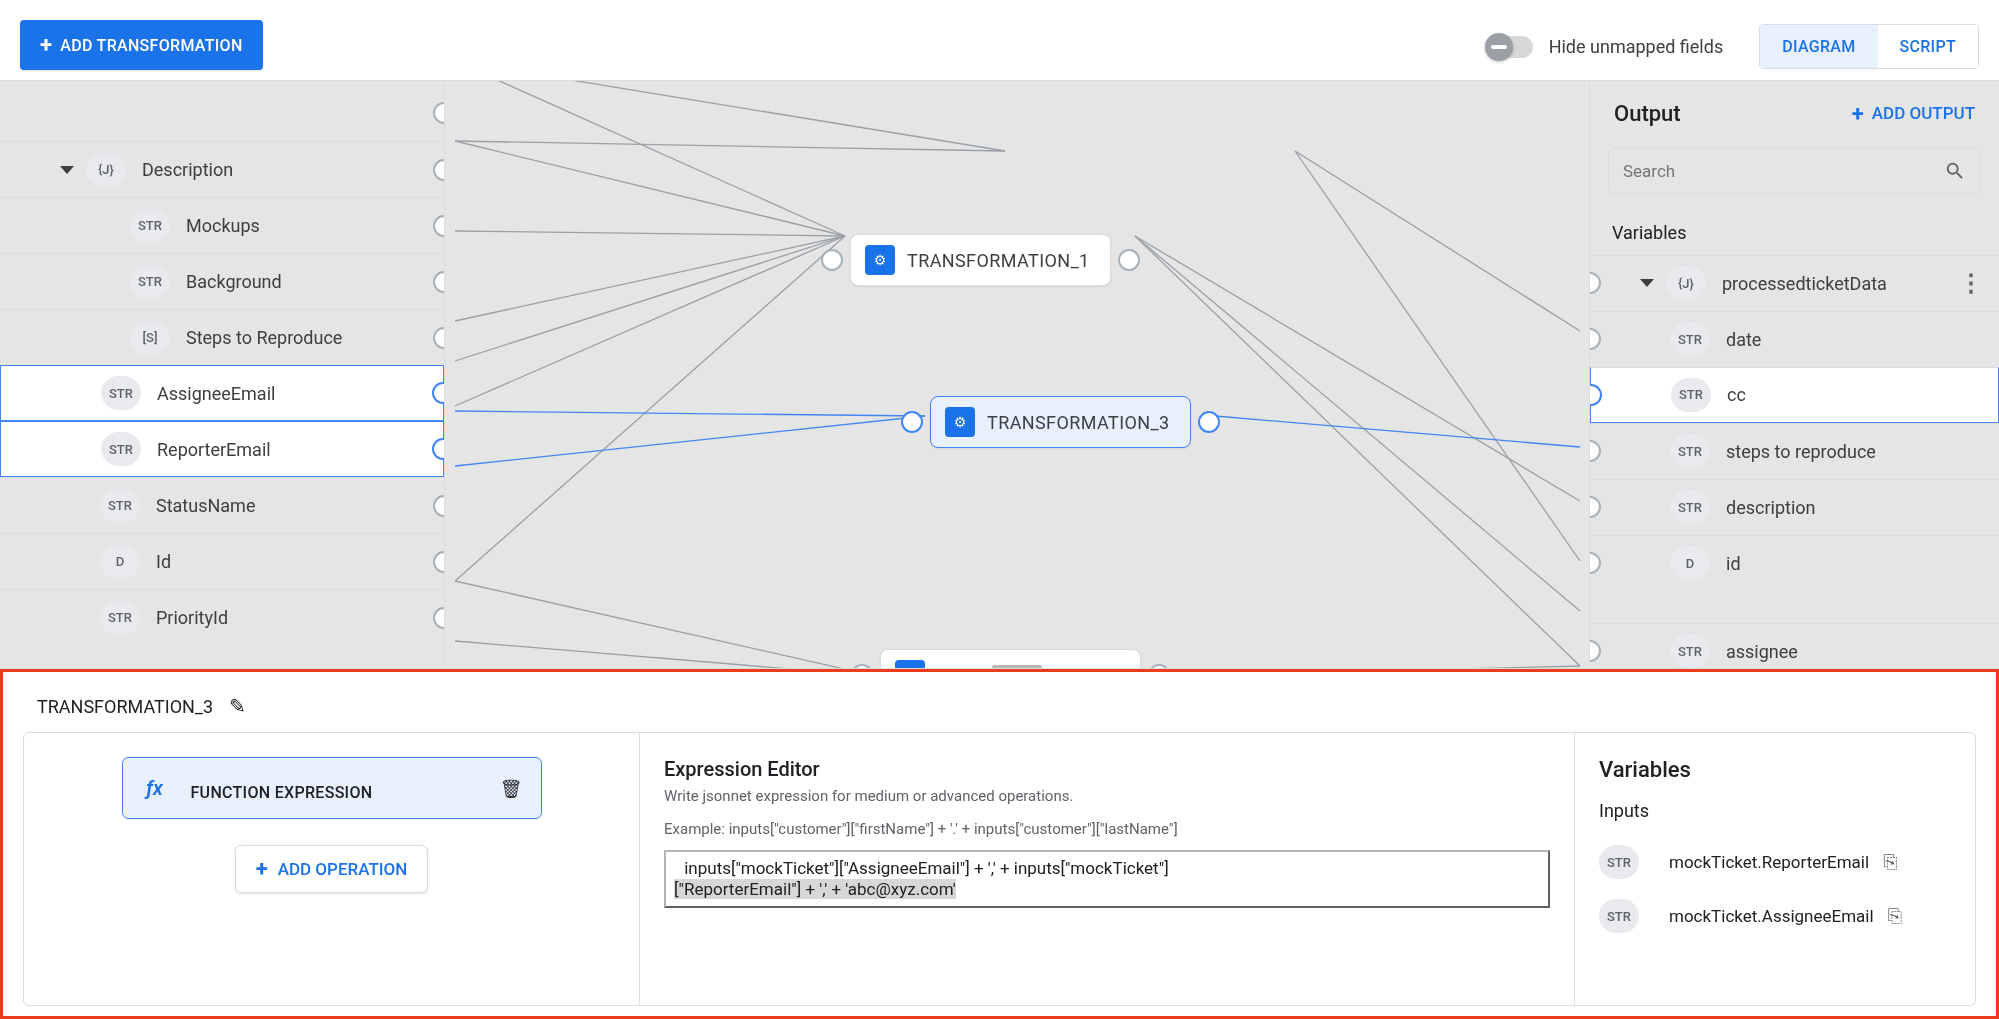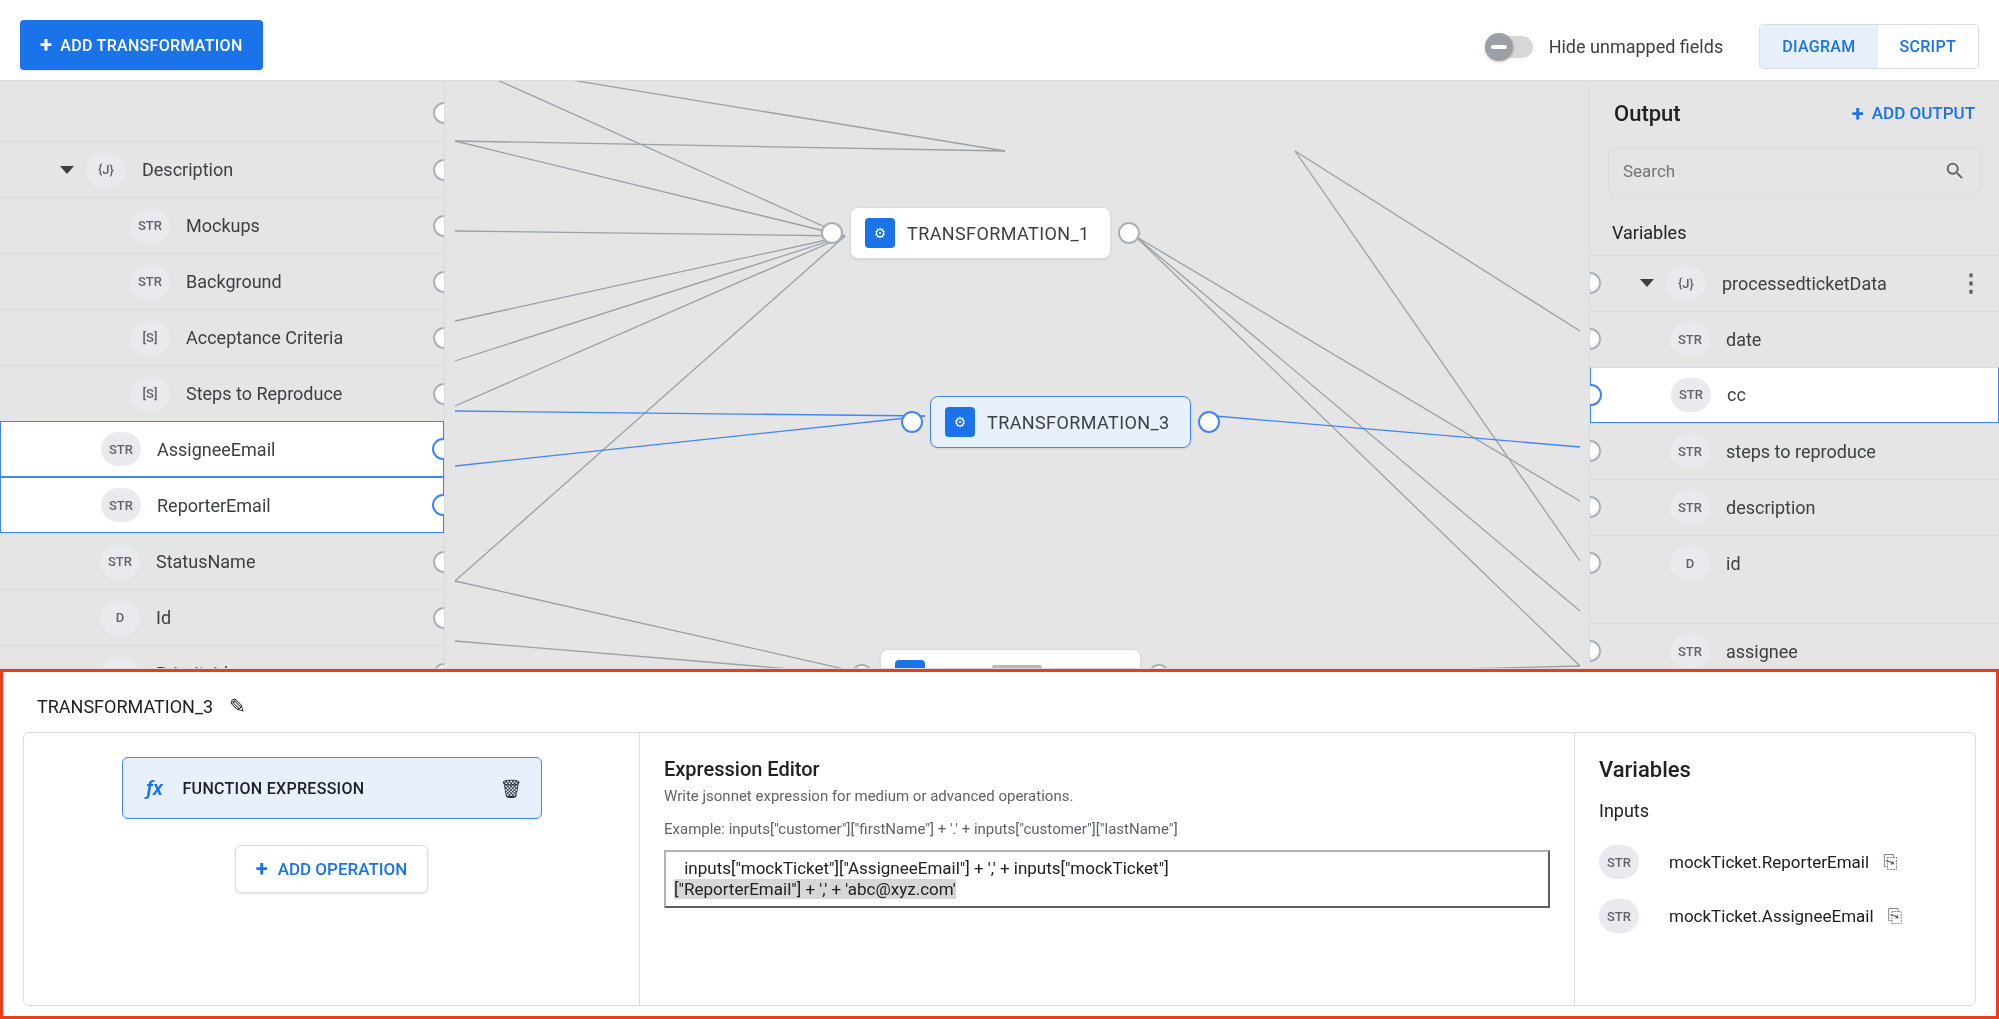--- a/index.html
+++ b/index.html
@@ -91,21 +91,21 @@
   .bottom-title{display:flex;align-items:center;gap:16px;padding:8px 14px 0 14px}
   .bottom-title span{font-size:18px}
   .pencil::before{content:"\270E";font-size:20px}
   .panel-row{display:flex;flex:1;border:1px solid var(--grey-border);border-radius:6px;overflow:hidden;background:#fff}
   .panel-col{padding:24px;border-right:1px solid var(--grey-border);display:flex;flex-direction:column}
   .panel-col:last-child{border-right:none}
   .pc-ops{width:616px;align-items:center;gap:26px}
   .pc-editor{flex:1}
   .pc-vars{width:400px}
   .fx-chip{display:flex;align-items:center;justify-content:space-between;width:420px;gap:12px;border:1px solid var(--blue-border);background:var(--blue-light);border-radius:6px;padding:16px 18px}
-  .fx-left{display:flex;align-items:center;gap:14px}
+  .fx-left{display:flex;align-items:flex-end;gap:22px}
   .fx-badge{width:28px;height:28px;display:flex;align-items:center;justify-content:center;font-style:italic;font-weight:600;color:var(--blue);font-size:20px}
   .fx-label{font-weight:500;letter-spacing:.3px;font-size:16px}
   .trash::before{content:"\1F5D1";font-size:18px;color:#202124}
   .add-op{display:flex;align-items:center;gap:10px;border:1px solid var(--grey-border);border-radius:6px;padding:12px 20px;color:var(--blue);font-weight:500;font-size:17px;box-shadow:0 1px 3px rgba(0,0,0,.12);background:#fff}
   .editor-sub{color:var(--grey-text);font-size:15px;line-height:1.5;margin-bottom:10px}
   .editor-box{border:2px outset #b3b3b3;background:#fff;padding:6px 8px;font-family:"Courier New",monospace;font-size:17px;min-height:58px;overflow:auto}
   .editor-box .hl{background:#d7d7d7}
   .pc-vars h3{font-size:22px;font-weight:500;margin-bottom:18px}
   .pc-vars .sub{font-size:18px;margin-bottom:14px}
   .var-row{display:flex;align-items:center;gap:14px;padding:10px 0}
@@ -152,25 +152,20 @@
             <span class="port"></span>
           </div>
           <div class="tree-item indent-3">
             <span class="chip str"></span>
             <span class="tree-label">Mockups</span>
             <span class="port"></span>
           </div>
           <div class="tree-item indent-3">
             <span class="chip str"></span>
             <span class="tree-label">Background</span>
-            <span class="port"></span>
-          </div>
-          <div class="tree-item indent-3">
-            <span class="chip is"></span>
-            <span class="tree-label">Acceptance Criteria</span>
             <span class="port"></span>
           </div>
           <div class="tree-item indent-3">
             <span class="chip is"></span>
             <span class="tree-label">Steps to Reproduce</span>
             <span class="port"></span>
           </div>
           <div class="tree-item indent-2 selected">
             <span class="chip str"></span>
             <span class="tree-label">AssigneeEmail</span>
@@ -219,21 +214,21 @@
       <path d="M690 155 L1135 530"></path>
       <path d="M690 155 L1135 585"></path>
       <path d="M850 70 L1135 480"></path>
       <path d="M720 595 L1135 585"></path>
 
       <path class="blue" d="M10 330 L480 335"></path>
       <path class="blue" d="M10 385 L480 335"></path>
       <path class="blue" d="M770 335 L1135 366"></path>
     </svg>
     <div class="canvas">
-      <div class="node" style="left:405px;top:126px">
+      <div class="node" style="left:405px;top:153px">
         <span class="port p-in"></span>
         <span class="gear blue">
               <span class="gear-icon"></span>
             </span>
         <span class="label">TRANSFORMATION_1</span>
         <span class="port p-out"></span>
       </div>
       <div class="node selected" style="left:485px;top:315px">
         <span class="port blue p-in"></span>
         <span class="gear blue">

